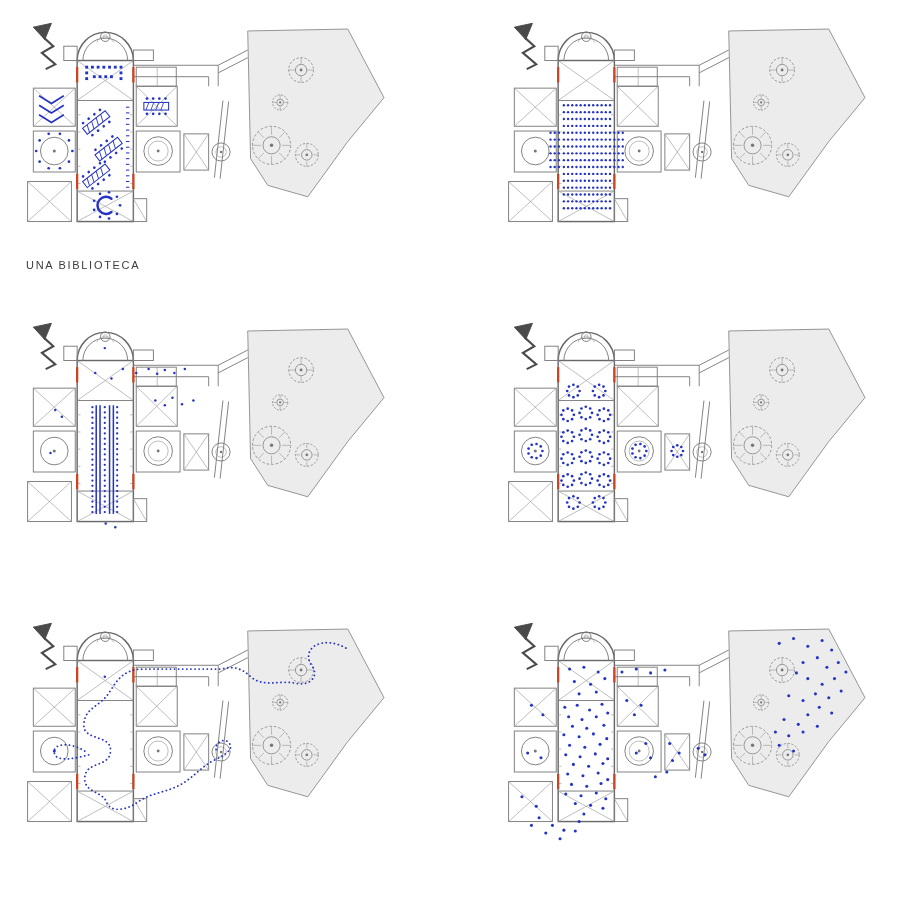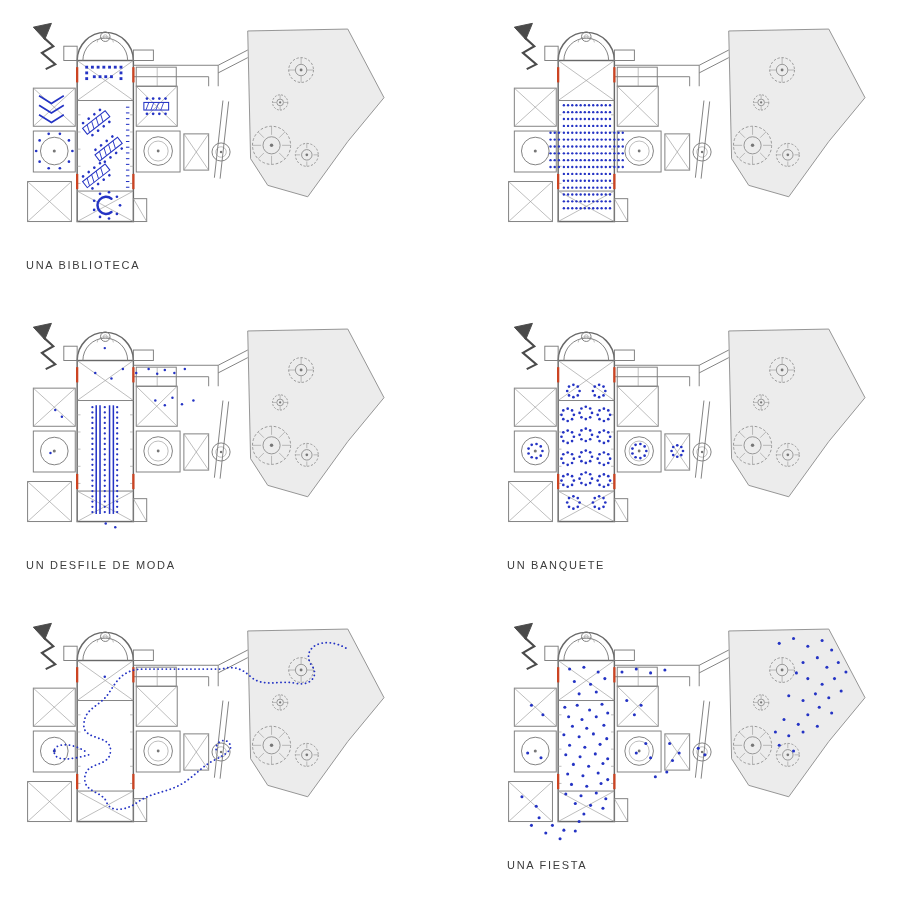--- a/index.html
+++ b/index.html
@@ -590,21 +590,20 @@
           <circle cx="168" cy="92" r="1.3" fill="#2433c4"></circle>
           <circle cx="178" cy="99" r="1.3" fill="#2433c4"></circle>
           <circle cx="190" cy="95" r="1.3" fill="#2433c4"></circle>
           <circle cx="45" cy="105" r="1.3" fill="#2433c4"></circle>
           <circle cx="52" cy="112" r="1.3" fill="#2433c4"></circle>
           <circle cx="40" cy="150" r="1.3" fill="#2433c4"></circle>
           <circle cx="98" cy="224" r="1.3" fill="#2433c4"></circle>
           <circle cx="108" cy="228" r="1.3" fill="#2433c4"></circle>
         </g>
     </svg>
-    <div class="label">UN DESFILE DE MODA</div>
   </section>
 
   <section class="panel right">
     <svg class="plan" viewBox="0 0 440 255">
       <use href="#baseplan"></use>
       <g class="overlay">
           <circle cx="90.5" cy="85" r="1.4" fill="#2433c4"></circle>
           <circle cx="88.59619407771255" cy="89.59619407771255" r="1.4" fill="#2433c4"></circle>
           <circle cx="84" cy="91.5" r="1.4" fill="#2433c4"></circle>
           <circle cx="79.40380592228745" cy="89.59619407771255" r="1.4" fill="#2433c4"></circle>
@@ -753,21 +752,20 @@
           <circle cx="199" cy="148" r="1.4" fill="#2433c4"></circle>
           <circle cx="197.2426406871193" cy="152.2426406871193" r="1.4" fill="#2433c4"></circle>
           <circle cx="193" cy="154" r="1.4" fill="#2433c4"></circle>
           <circle cx="188.7573593128807" cy="152.2426406871193" r="1.4" fill="#2433c4"></circle>
           <circle cx="187" cy="148" r="1.4" fill="#2433c4"></circle>
           <circle cx="188.7573593128807" cy="143.7573593128807" r="1.4" fill="#2433c4"></circle>
           <circle cx="193" cy="142" r="1.4" fill="#2433c4"></circle>
           <circle cx="197.2426406871193" cy="143.7573593128807" r="1.4" fill="#2433c4"></circle>
         </g>
     </svg>
-    <div class="label">UN BANQUETE</div>
   </section>
 
   <section class="panel">
     <svg class="plan" viewBox="0 0 440 255">
       <use href="#baseplan"></use>
       <g class="overlay">
           <path d="M350,40 C326,26 302,40 314,58 C322,68 314,80 298,77 C280,73 264,82 250,70 C242,62 232,58 220,62 L138,62 C116,62 110,74 102,86 C92,102 76,102 75,120 C74,138 104,130 103,148 C102,166 77,158 76,176 C75,192 95,190 99,202 C103,213 120,210 131,202 C143,193 157,192 171,186 C189,178 197,165 211,158 C225,151 233,146 227,139 C221,133 210,141 215,150" fill="none" stroke="#2433c4" stroke-width="1.9" stroke-dasharray="0.1 4.2" stroke-linecap="round"></path>
           <path d="M76,148 C60,138 42,140 44,150 C46,160 66,156 80,152" fill="none" stroke="#2433c4" stroke-width="1.9" stroke-dasharray="0.1 4.2" stroke-linecap="round"></path>
           <circle cx="44" cy="148" r="1.3" fill="#2433c4"></circle>
           <circle cx="97" cy="70" r="1.3" fill="#2433c4"></circle>
@@ -883,15 +881,14 @@
           <circle cx="320" cy="120" r="1.6" fill="#2433c4"></circle>
           <circle cx="305" cy="115" r="1.6" fill="#2433c4"></circle>
           <circle cx="296" cy="128" r="1.6" fill="#2433c4"></circle>
           <circle cx="310" cy="132" r="1.6" fill="#2433c4"></circle>
           <circle cx="325" cy="128" r="1.6" fill="#2433c4"></circle>
           <circle cx="340" cy="122" r="1.6" fill="#2433c4"></circle>
           <circle cx="300" cy="142" r="1.6" fill="#2433c4"></circle>
           <circle cx="315" cy="148" r="1.6" fill="#2433c4"></circle>
         </g>
     </svg>
-    <div class="label">UNA FIESTA</div>
   </section>
 </div>
 
 </body></html>

